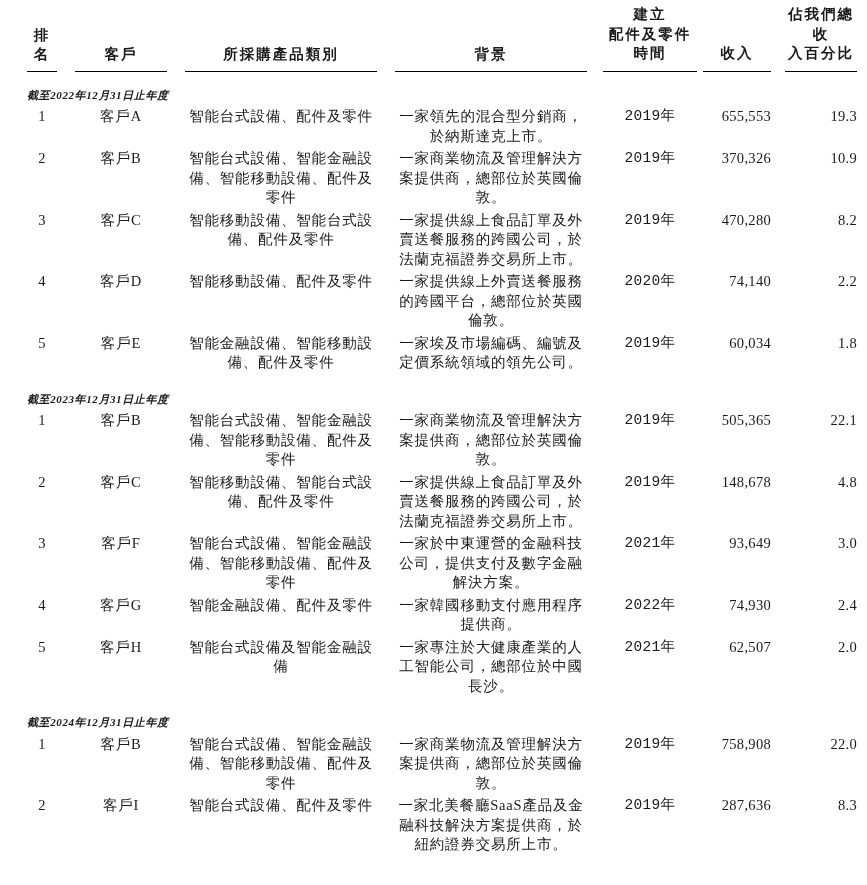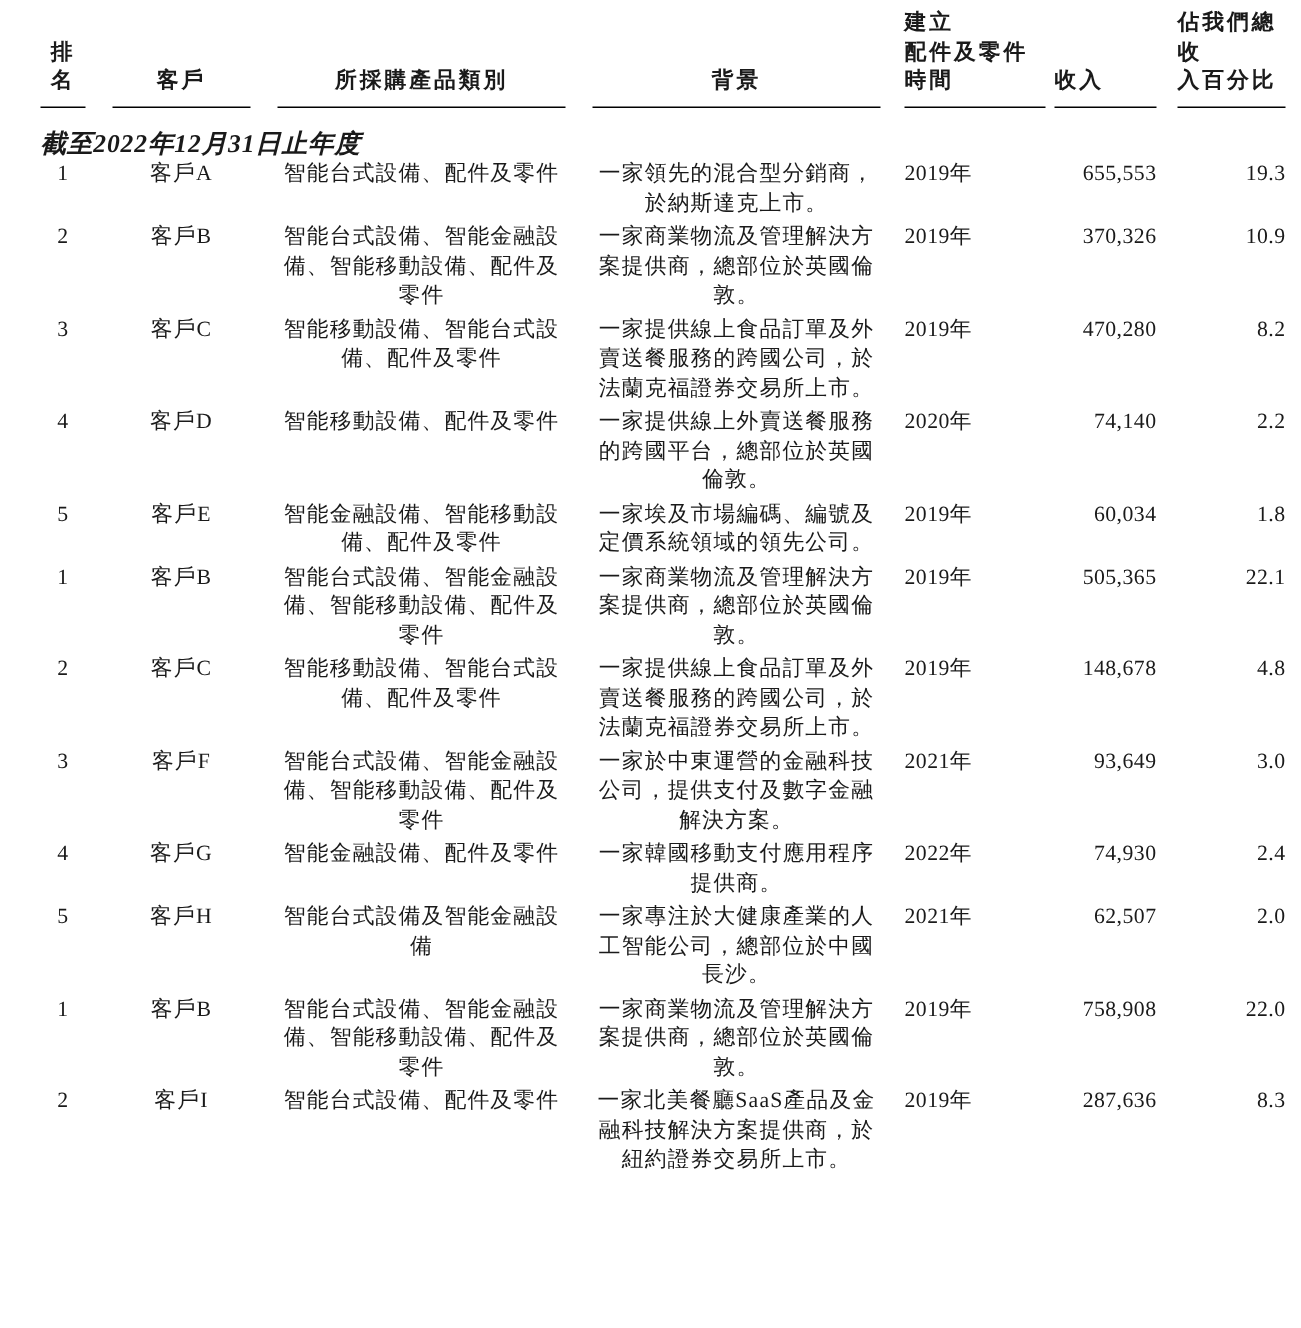--- a/index.html
+++ b/index.html
@@ -13,27 +13,27 @@
   table.cust { border-collapse:collapse; table-layout:fixed; width:830px; }
   th,td {
     font-weight:normal; vertical-align:top; padding:0;
     font-size:14.5px; line-height:19.5px; letter-spacing:0.8px;
   }
   thead th { vertical-align:bottom; font-weight:bold; letter-spacing:2px; }
   thead th.ul { border-bottom:1.5px solid #000000; padding-bottom:6px; }
   tr.sub th { padding-top:5px; font-weight:normal; vertical-align:bottom; }
   .it { font-style:italic; letter-spacing:0.5px; }
   .al { text-align:center; }
-  .ac { text-align:left; }
+  .ac { text-align:center;font-family:Liberation Mono, monospace; }
   .ar { text-align:right;font-family:Liberation Serif, serif; }
   tbody td { padding-bottom:3px; }
   tr.section td {
     font-weight:bold; font-style:italic;
     padding-top:14px; padding-bottom:2px;
-    font-size:17px; letter-spacing:0.6px;
+    font-size:11px; letter-spacing:0.6px;
   }
   .num { letter-spacing:0.3px; }
 </style>
 </head>
 <body>
 
 <div class="page">
   <table class="cust">
     <colgroup>
       <col style="width:30px">
@@ -158,20 +158,23 @@
           <td></td>
         <td class="al">一家埃及市場編碼、編號及定價系統領域的領先公司。</td>
           <td></td>
         <td class="ac num">2019年</td>
           <td></td>
         <td class="ar num">60,034</td>
           <td></td>
         <td class="ar num">1.8</td>
       </tr>
 
+      <tr class="section">
+        <td colspan="13">截至2023年12月31日止年度</td>
+      </tr>
       <tr>
         <td class="al num">1</td>
           <td></td>
         <td class="al">客戶B</td>
           <td></td>
         <td class="al">智能台式設備、智能金融設備、智能移動設備、配件及零件</td>
           <td></td>
         <td class="al">一家商業物流及管理解決方案提供商，總部位於英國倫敦。</td>
           <td></td>
         <td class="ac num">2019年</td>
@@ -234,20 +237,23 @@
           <td></td>
         <td class="al">一家專注於大健康產業的人工智能公司，總部位於中國長沙。</td>
           <td></td>
         <td class="ac num">2021年</td>
           <td></td>
         <td class="ar num">62,507</td>
           <td></td>
         <td class="ar num">2.0</td>
       </tr>
 
+      <tr class="section">
+        <td colspan="13">截至2024年12月31日止年度</td>
+      </tr>
       <tr>
         <td class="al num">1</td>
           <td></td>
         <td class="al">客戶B</td>
           <td></td>
         <td class="al">智能台式設備、智能金融設備、智能移動設備、配件及零件</td>
           <td></td>
         <td class="al">一家商業物流及管理解決方案提供商，總部位於英國倫敦。</td>
           <td></td>
         <td class="ac num">2019年</td>

